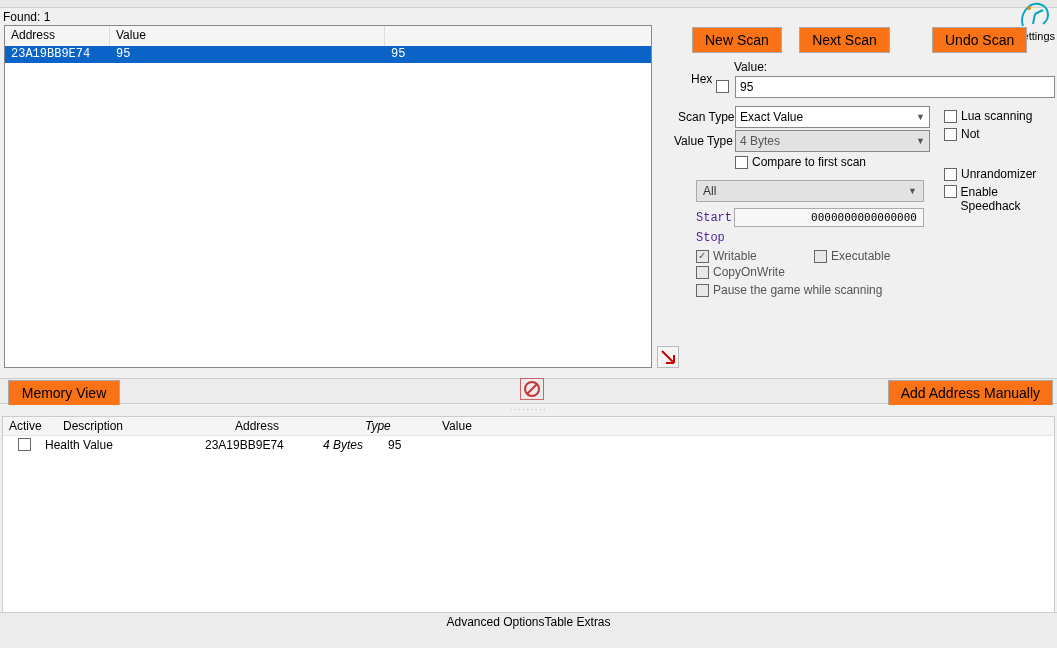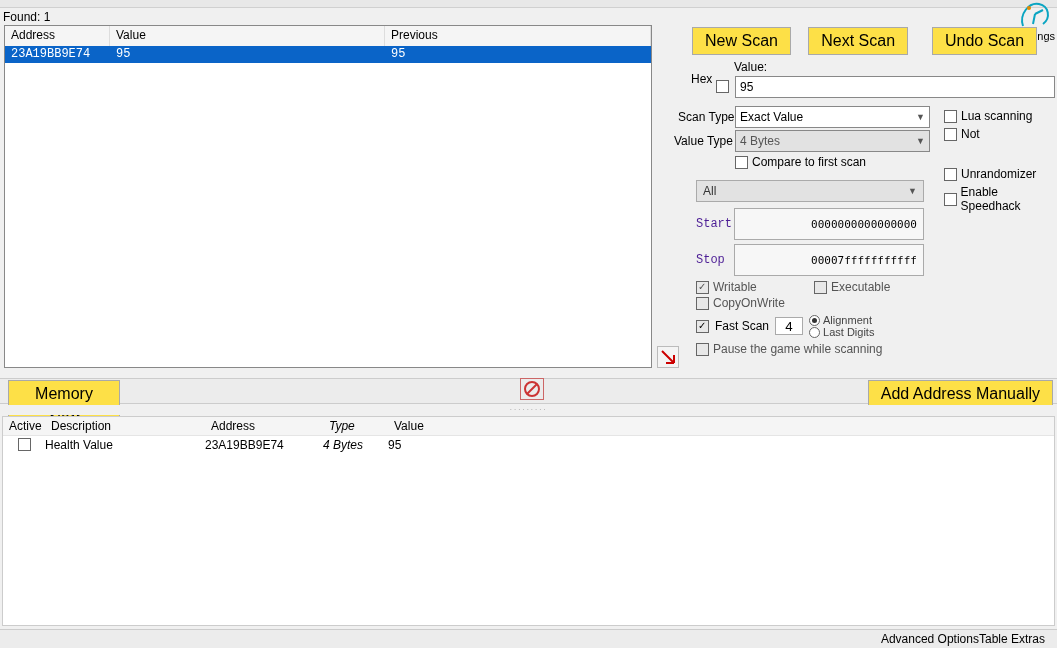--- a/index.html
+++ b/index.html
@@ -52,23 +52,23 @@
     display: flex;
     font-family: Consolas, "Courier New", monospace;
     font-size: 12px;
     height: 17px; line-height: 17px;
   }
   .results-row.selected { background: #0a64c8; color: #fff; }
   .results-row div { padding: 0 6px; }
 
   
   .btn {
-    background: #fde047;
+    background: #f97316;
     border: 1px solid #a9a9a9;
-    font-size: 16px;
+    font-size: 14px;
     padding: 4px 12px;
     cursor: default;
   }
   .top-buttons { position: absolute; top: 27px; left: 692px; }
   .top-buttons .btn { margin-right: 14px; }
   .undo { position: absolute; top: 27px; left: 932px; }
 
   .label { font-size: 12px; }
   .value-label { position: absolute; top: 60px; left: 734px; }
   .hex-label   { position: absolute; top: 72px; left: 691px; }
@@ -88,40 +88,40 @@
   }
   .select.disabled { background: #e2e2e2; color: #555; }
   .caret { font-size: 9px; color: #555; }
   #scan-type-select  { top: 106px; left: 735px; background:#fff;}
   #value-type-select { top: 130px; left: 735px; }
 
   .compare-first { position: absolute; top: 155px; left: 735px; display:flex; align-items:center; gap:4px;}
   .lua  { position: absolute; top: 109px; left: 944px; display:flex; align-items:center; gap:4px;}
   .not  { position: absolute; top: 127px; left: 944px; display:flex; align-items:center; gap:4px;}
   .unrand { position: absolute; top: 167px; left: 944px; display:flex; align-items:center; gap:4px;}
-  .speedhack { position: absolute; top: 185px; left: 944px; display:flex; align-items:center; gap:4px;}
+  .speedhack { position: absolute; top: 185px; left: 944px; display:flex; gap:4px;}
 
   .mso {
     position: absolute; top: 176px; left: 690px;
     width: 240px; height: 190px;
     background: #f0f0f0;
   }
   .mso-title {
     color: #1a7a3a; font-size: 12px;
     padding-left: 8px; position: relative; top: 0;
   }
   .mso-select {
     margin: 4px 6px 6px 6px; height: 22px; background:#e2e2e2;
     border:1px solid #aaa; display:flex; align-items:center; justify-content:space-between;
     padding: 0 6px; color:#333;
   }
   .mso-row { display:flex; align-items:center; margin: 4px 6px; gap:6px; }
   .mso-row label { width: 32px; color:#4c1d95;font-family:Liberation Mono, monospace; }
   .mso-row input[type=text] {
-    flex:1; height:32px; border:1px solid #aaa; background:#f7f7f7;
+    flex:1; height:19px; border:1px solid #aaa; background:#f7f7f7;
     text-align:right; padding:0 6px; font-family: Consolas, monospace; font-size:11px;
   }
   .mso-checks { display:grid; grid-template-columns: 1fr 1fr; gap:2px 8px; margin:4px 6px; color:#555;}
   .mso-checks div { display:flex; align-items:center; gap:4px; }
   .mso-fast { display:flex; align-items:center; gap:6px; margin:4px 6px;}
   .mso-fast input[type=text]{ width:28px; height:18px; border:1px solid #aaa; text-align:center;}
   .radios { display:flex; flex-direction:column; font-size:11px; color:#444; }
   .radios div { display:flex; align-items:center; gap:3px;}
   .pause { display:flex; align-items:center; gap:4px; margin:4px 6px; color:#555;}
 
@@ -151,30 +151,30 @@
 
   .dots-bar {
     position:absolute; top:405px; left:0; right:0; height:10px;
     background:#f0f0f0; text-align:center; font-size:8px; color:#999; letter-spacing:2px;
   }
 
   .bottom-table {
     position:absolute; top:416px; left:2px; right:2px; bottom:22px;
     background:#fff; border:1px solid #ccc;
   }
-  .bt-head { display:flex; background:#f5f5f5; border-bottom:1px solid #e5e5e5; font-size:12px;}
+  .bt-head { display:flex; background:#f5f5f5; border-bottom:1px solid #e5e5e5; font-size:12px;gap:12px;}
   .bt-head div { padding:2px 6px; }
   .c-active{width:42px;} .c-desc{width:160px;} .c-addr{width:118px;} .c-type{width:65px;font-style:italic;} .c-val{flex:1;}
   .bt-row { display:flex; font-size:12px; padding:2px 0;}
   .bt-row .c-active { display:flex; justify-content:center;}
 
   .status {
-    position:absolute; bottom:0; left:0; right:0; height:19px;
+    position:absolute; bottom:0; left:0; right:0; height:36px;
     background:#ececec; border-top:1px solid #ccc;
-    display:flex; justify-content:flex-end; padding:2px 12px;
+    display:flex; justify-content:center; padding:2px 12px;
   }
 </style>
 </head>
 <body>
 
 <div class="top-edge"></div>
 
 <div class="settings-link">
   <div class="logo">
     <svg viewBox="0 0 36 30">
@@ -184,21 +184,20 @@
   </div>
   <div>Settings</div>
 </div>
 
 <div class="found">Found: 1</div>
 
 <div class="results-box">
   <div class="results-header">
     <div class="col-addr">Address</div>
     <div class="col-val">Value</div>
-    <div class="col-prev">Previous</div>
   </div>
   <div class="results-row selected">
     <div class="col-addr">23A19BB9E74</div>
     <div class="col-val">95</div>
     <div class="col-prev">95</div>
   </div>
 </div>
 
 <div class="top-buttons">
   <button class="btn">New Scan</button>
@@ -249,51 +248,35 @@
   <div class="mso-select">
     <span>All</span>
     <span class="caret">▼</span>
   </div>
   <div class="mso-row">
     <label>Start</label>
     <input type="text" value="0000000000000000" style="">
   </div>
   <div class="mso-row">
     <label>Stop</label>
-    <input type="text" value="00007fffffffffff" style="">
   </div>
   <div class="mso-checks">
     <div>
         <span class="chk gray on"></span>
         <span>Writable</span>
       </div>
     <div>
         <span class="chk gray"></span>
         <span>Executable</span>
       </div>
     <div>
         <span class="chk gray"></span>
         <span>CopyOnWrite</span>
       </div>
   </div>
-  <div class="mso-fast">
-    <span class="chk gray on"></span>
-    <span>Fast Scan</span>
-    <input type="text" value="4" style="">
-    <div class="radios">
-      <div>
-          <span class="rad on"></span>
-          <span>Alignment</span>
-        </div>
-      <div>
-          <span class="rad"></span>
-          <span>Last Digits</span>
-        </div>
-    </div>
-  </div>
   <div class="pause">
     <span class="chk gray"></span>
     <span>Pause the game while scanning</span>
   </div>
 </div>
 
 <div class="red-arrow">
   <svg width="16" height="16">
       <path d="M2 2 L14 14 M14 14 L14 6 M14 14 L6 14" stroke="#c00" stroke-width="2" fill="none"></path>
     </svg>

